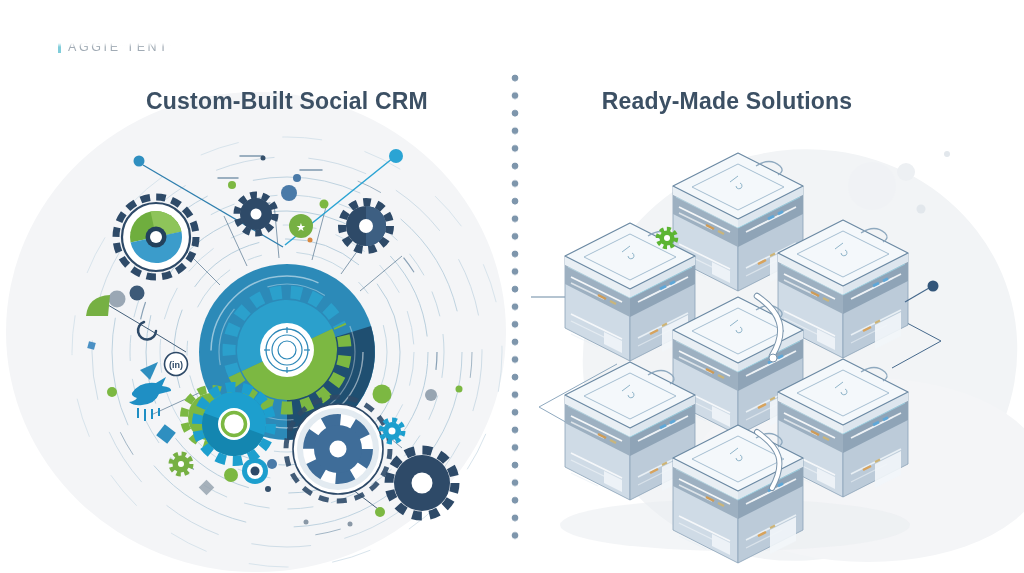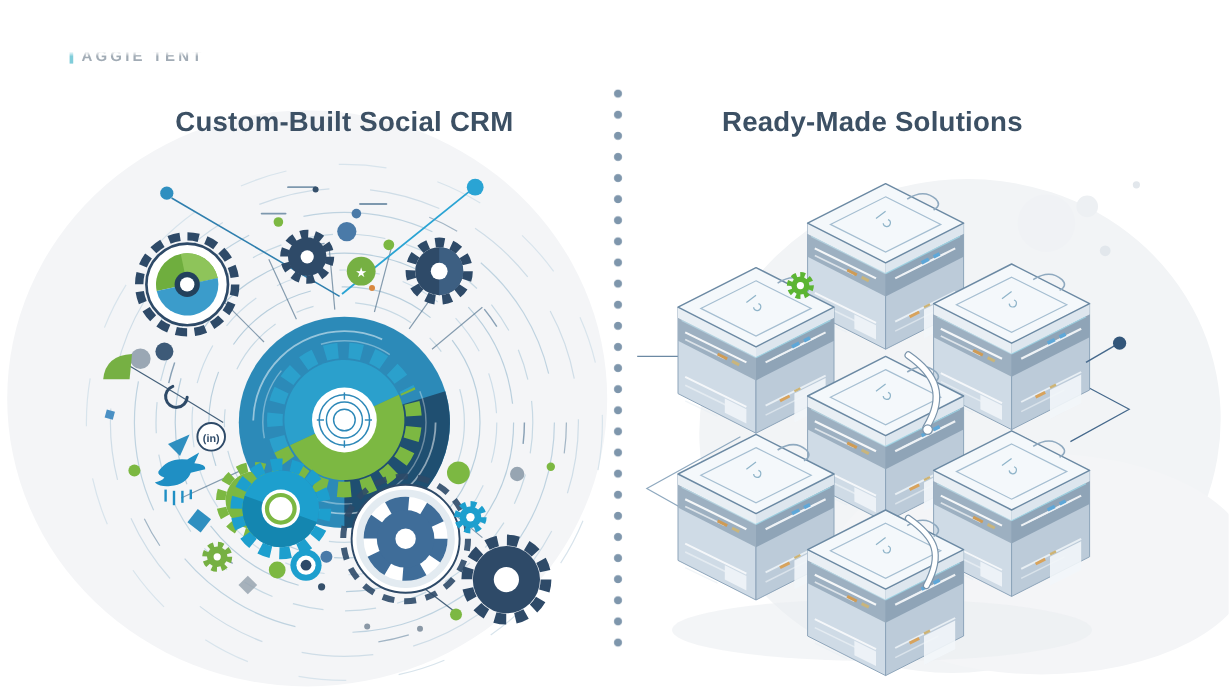--- a/index.html
+++ b/index.html
@@ -19,21 +19,21 @@
   .illustration-svg{position:absolute;left:0;top:0;}
   .panel-title{
     position:absolute;top:88px;width:330px;text-align:center;
     font-size:23px;font-weight:bold;color:var(--c-heading-text);
     letter-spacing:.2px;
   }
   .panel-title.left{left:122px;}
   .panel-title.right{left:562px;}
   .logo{position:absolute;left:58px;top:40px;display:flex;gap:7px;align-items:flex-end;opacity:.8;}
   .logo-bar{width:3px;height:13px;background:var(--c-logo-bar);opacity:.85;}
-  .logo-text{font-size:12.5px;font-weight:bold;letter-spacing:2.6px;color:var(--c-logo-text);line-height:1;}
+  .logo-text{font-size:12.5px;font-weight:normal;letter-spacing:2.6px;color:var(--c-logo-text);line-height:1;}
   .logo::after{
     content:"";position:absolute;left:-2px;right:-2px;top:-3px;height:10px;
     background:linear-gradient(to bottom,#ffffff 60%,rgba(255,255,255,0));
     pointer-events:none;
   }
   .divider{
     position:absolute;left:511px;top:74px;width:8px;height:470px;
     background-image:radial-gradient(circle at 4px 4px,var(--c-divider-dot) 3px,rgba(0,0,0,0) 3.7px);
     background-size:8px 17.6px;background-repeat:repeat-y;
   }

